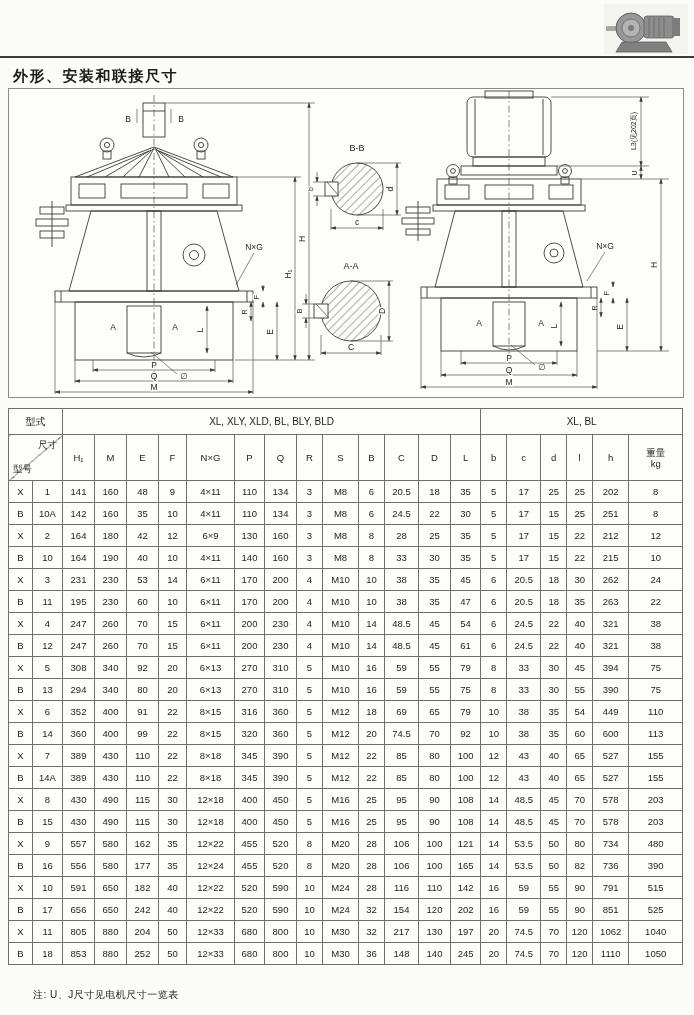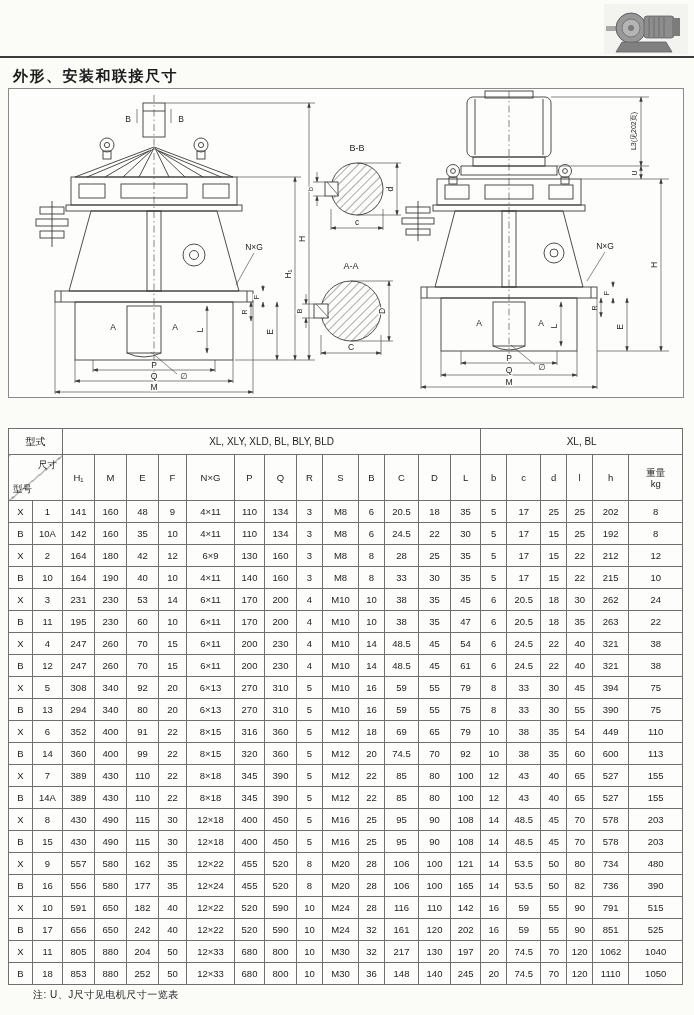--- a/index.html
+++ b/index.html
@@ -10,21 +10,21 @@
     overflow:hidden;
   }
   .photo-box{position:absolute;top:4px;right:6px;width:84px;height:50px;}
   .title-rule{position:absolute;top:56px;left:0;width:694px;height:2px;background:#3c3c3c;}
   .page-title{position:absolute;top:61px;left:7px;margin:6px;font-size:15px;font-weight:bold;letter-spacing:1.5px;}
   .drawing-panel{
     position:absolute;top:88px;left:8px;width:676px;height:310px;
     border:1px solid #8a8a8a;background:#fdfdfb;box-sizing:border-box;
   }
   table.dims{
-    position:absolute;top:428px;left:8px;width:554px;
+    position:absolute;top:408px;left:8px;width:554px;
     border-collapse:collapse;table-layout:fixed;background:#fdfdfb;
   }
   table.dims th,table.dims td{
     border:1px solid #6f6f6f;text-align:center;vertical-align:middle;
     font-size:9.5px;font-weight:normal;padding:0;height:21px;
     overflow:hidden;white-space:nowrap;
   }
   table.dims thead tr.r1 th{height:25px;font-size:10px;}
   table.dims thead tr.r2 th{height:45px;}
   th.diag{position:relative;
@@ -371,21 +371,21 @@
         <td>3</td>
         <td>M8</td>
         <td>6</td>
         <td>24.5</td>
         <td>22</td>
         <td>30</td>
         <td>5</td>
         <td>17</td>
         <td>15</td>
         <td>25</td>
-        <td>192</td>
+        <td>251</td>
         <td>8</td>
       </tr>
       <tr>
         <td>X</td>
         <td>2</td>
         <td>164</td>
         <td>180</td>
         <td>42</td>
         <td>12</td>
         <td>6×9</td>
@@ -778,21 +778,21 @@
         <td>656</td>
         <td>650</td>
         <td>242</td>
         <td>40</td>
         <td>12×22</td>
         <td>520</td>
         <td>590</td>
         <td>10</td>
         <td>M24</td>
         <td>32</td>
-        <td>161</td>
+        <td>154</td>
         <td>120</td>
         <td>202</td>
         <td>16</td>
         <td>59</td>
         <td>55</td>
         <td>90</td>
         <td>851</td>
         <td>525</td>
       </tr>
       <tr>

